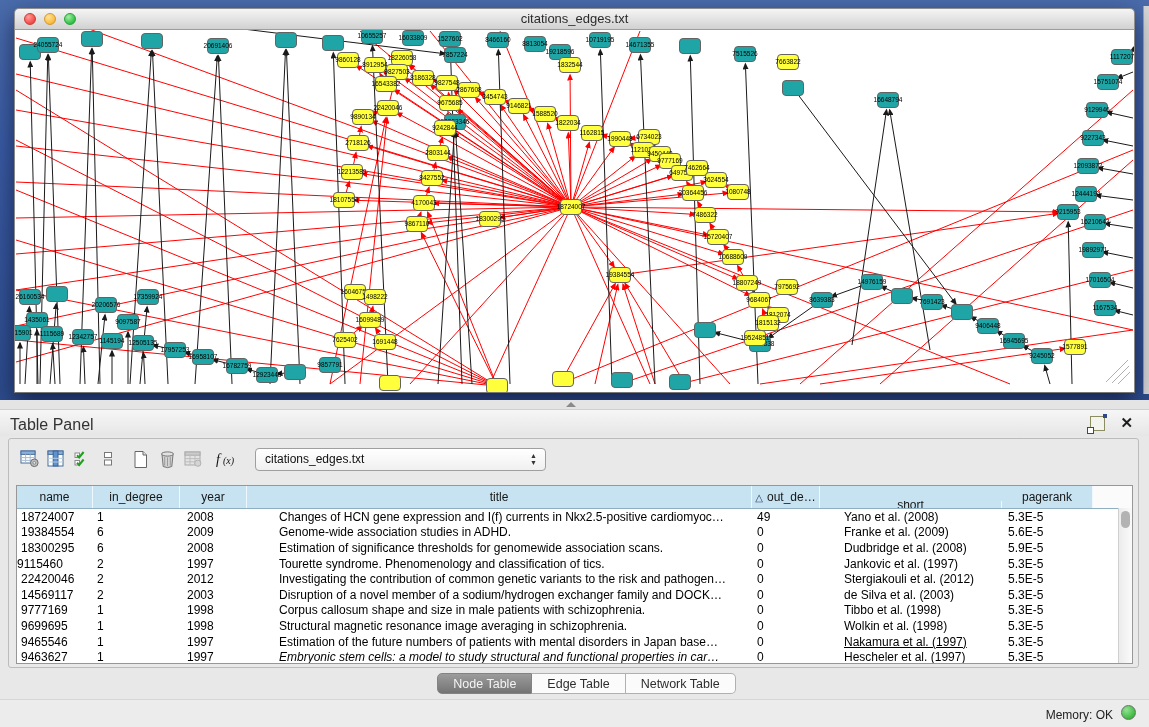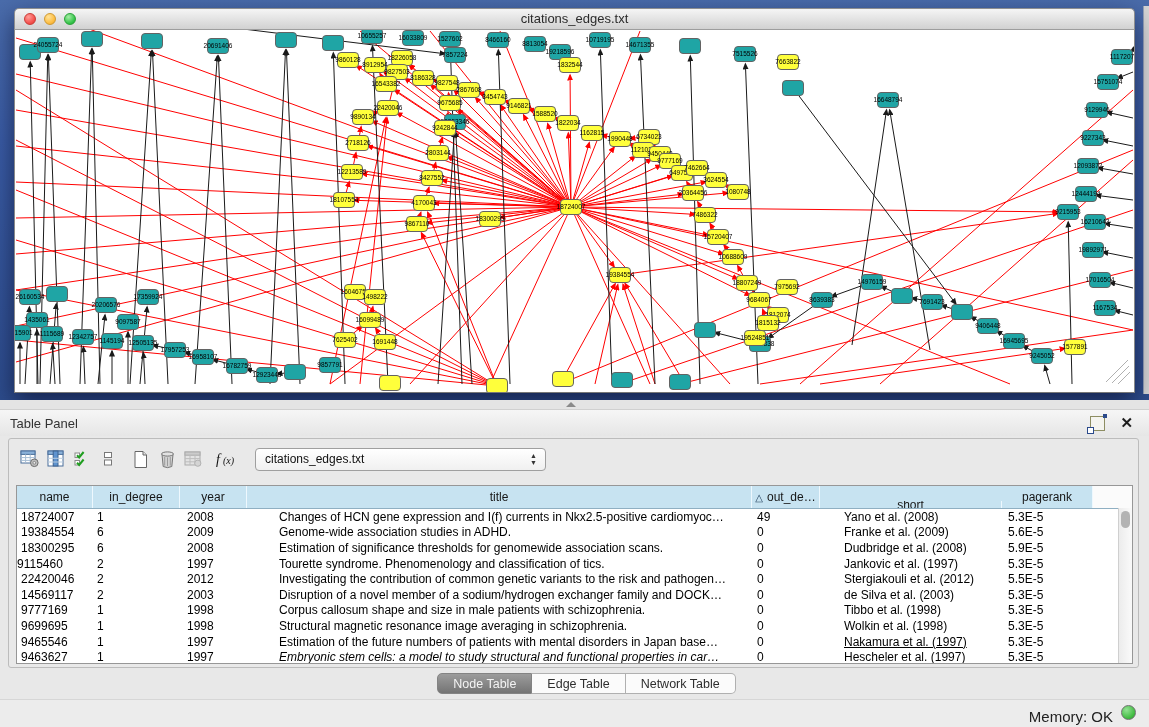--- a/index.html
+++ b/index.html
@@ -24,21 +24,21 @@
   #graph-svg{display:block}
   .nlabel{font-size:6.5px;fill:#000;font-family:"Liberation Sans",sans-serif}
 
   
   #divider{position:absolute;left:0;top:400px;width:100%;height:9px;background:#e4e4e4;border-bottom:1px solid #d0d0d0}
   #divider .handle{position:absolute;left:566px;top:2px;width:0;height:0;
     border-left:5px solid transparent;border-right:5px solid transparent;border-bottom:5px solid #8a8a8a}
 
   
   #tp-header{position:absolute;left:0;top:410px;width:100%;height:26px;background:linear-gradient(#f6f6f6,#e6e6e6)}
-  #tp-header .tp-title{position:absolute;left:10px;top:6px;font-size:13px;color:#333}
+  #tp-header .tp-title{position:absolute;left:10px;top:6px;font-size:16px;color:#333}
   #tp-float{position:absolute;right:44px;top:6px;width:13px;height:13px;border:1px solid #8d8d62;background:#f4f4ef}
   #tp-float:before{content:"";position:absolute;left:-4px;bottom:-4px;width:5px;height:5px;border:1px solid #2b4a8b;background:#fff}
   #tp-float:after{content:"";position:absolute;right:-3px;top:-3px;width:4px;height:4px;background:#2b4a8b}
   #tp-close{position:absolute;right:16px;top:4px;font-size:15px;font-weight:bold;color:#1d1d1d;line-height:17px}
 
   
   #panel-body{position:absolute;left:8px;top:438px;width:1131px;height:230px;background:#e9e9e9;
     border:1px solid #bcbcbc;border-radius:3px;box-sizing:border-box}
   .toolbar{position:absolute;left:10px;top:7px;height:26px;display:flex;align-items:center}
   .tbicon{height:22px;min-width:22px;margin-right:4px;display:flex;align-items:center;justify-content:center}
@@ -64,21 +64,21 @@
   
   .tabs{position:absolute;left:12px;top:673px;width:100%;display:flex;justify-content:center}
   .tab{height:21px;line-height:21px;font-size:12.5px;padding:0 15px;background:#fbfbfb;border:1px solid #b0b0b0;
     border-left:none;color:#2e2e2e;box-sizing:border-box}
   .tab:first-child{border-left:1px solid #b0b0b0;border-radius:5px 0 0 5px}
   .tab:last-child{border-radius:0 5px 5px 0}
   .tab.sel{background:linear-gradient(#9c9c9c,#747474);color:#f4f4f4;border-color:#838383}
 
   
   #statusbar{position:absolute;left:0;top:699px;width:100%;height:28px;background:#ececec;border-top:1px solid #d6d6d6}
-  #statusbar .mem{position:absolute;right:36px;top:8px;font-size:15px;color:#222}
+  #statusbar .mem{position:absolute;right:36px;top:8px;font-size:12px;color:#222}
   #statusbar .dot{position:absolute;right:13px;top:5px;width:15px;height:15px;border-radius:50%;
     background:radial-gradient(circle at 35% 30%,#94e294,#3eba3e 70%,#2f9d2f);border:1px solid #6f6f6f;box-sizing:border-box}
 </style>
 </head>
 <body>
 
 <div id="network-area">
   <div id="right-sliver"></div>
   <div id="net-window">
     <div class="titlebar">

